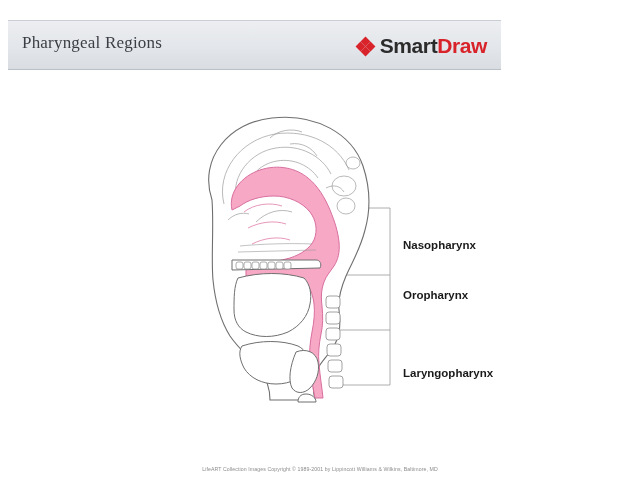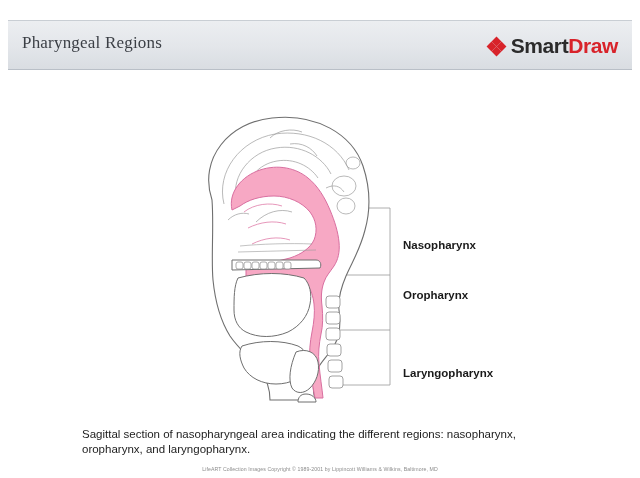--- a/index.html
+++ b/index.html
@@ -17,21 +17,21 @@
     position: relative;
     width: 640px;
     height: 478px;
     background: #ffffff;
   }
   
   #header {
     position: absolute;
     left: 8px;
     top: 20px;
-    width: 624px;
+    width: 493px;
     height: 50px;
     background: linear-gradient(to bottom, #eceef1 0%, #e3e6ea 55%, #d9dde2 100%);
     border-top: 1px solid #c9ced4;
     border-bottom: 1px solid #b9bfc7;
     box-sizing: border-box;
   }
   #header-title {
     position: absolute;
     left: 14px;
     top: 12px;
@@ -257,17 +257,16 @@
         <rect x="208" y="260" width="14" height="12" rx="3"></rect>
         <rect x="209" y="276" width="14" height="12" rx="3"></rect>
       </g>
     </svg>
 
     <div class="label" id="label-naso">Nasopharynx</div>
     <div class="label" id="label-oro">Oropharynx</div>
     <div class="label" id="label-laryngo">Laryngopharynx</div>
   </div>
 
-  <div id="caption">Sagittal section of nasopharyngeal area indicating the different regions: nasopharynx, oropharynx, and laryngopharynx.</div>
 
   <div id="credit">LifeART Collection Images Copyright © 1989-2001 by Lippincott Williams &amp; Wilkins, Baltimore, MD</div>
 
 </div>
 
 </body></html>

